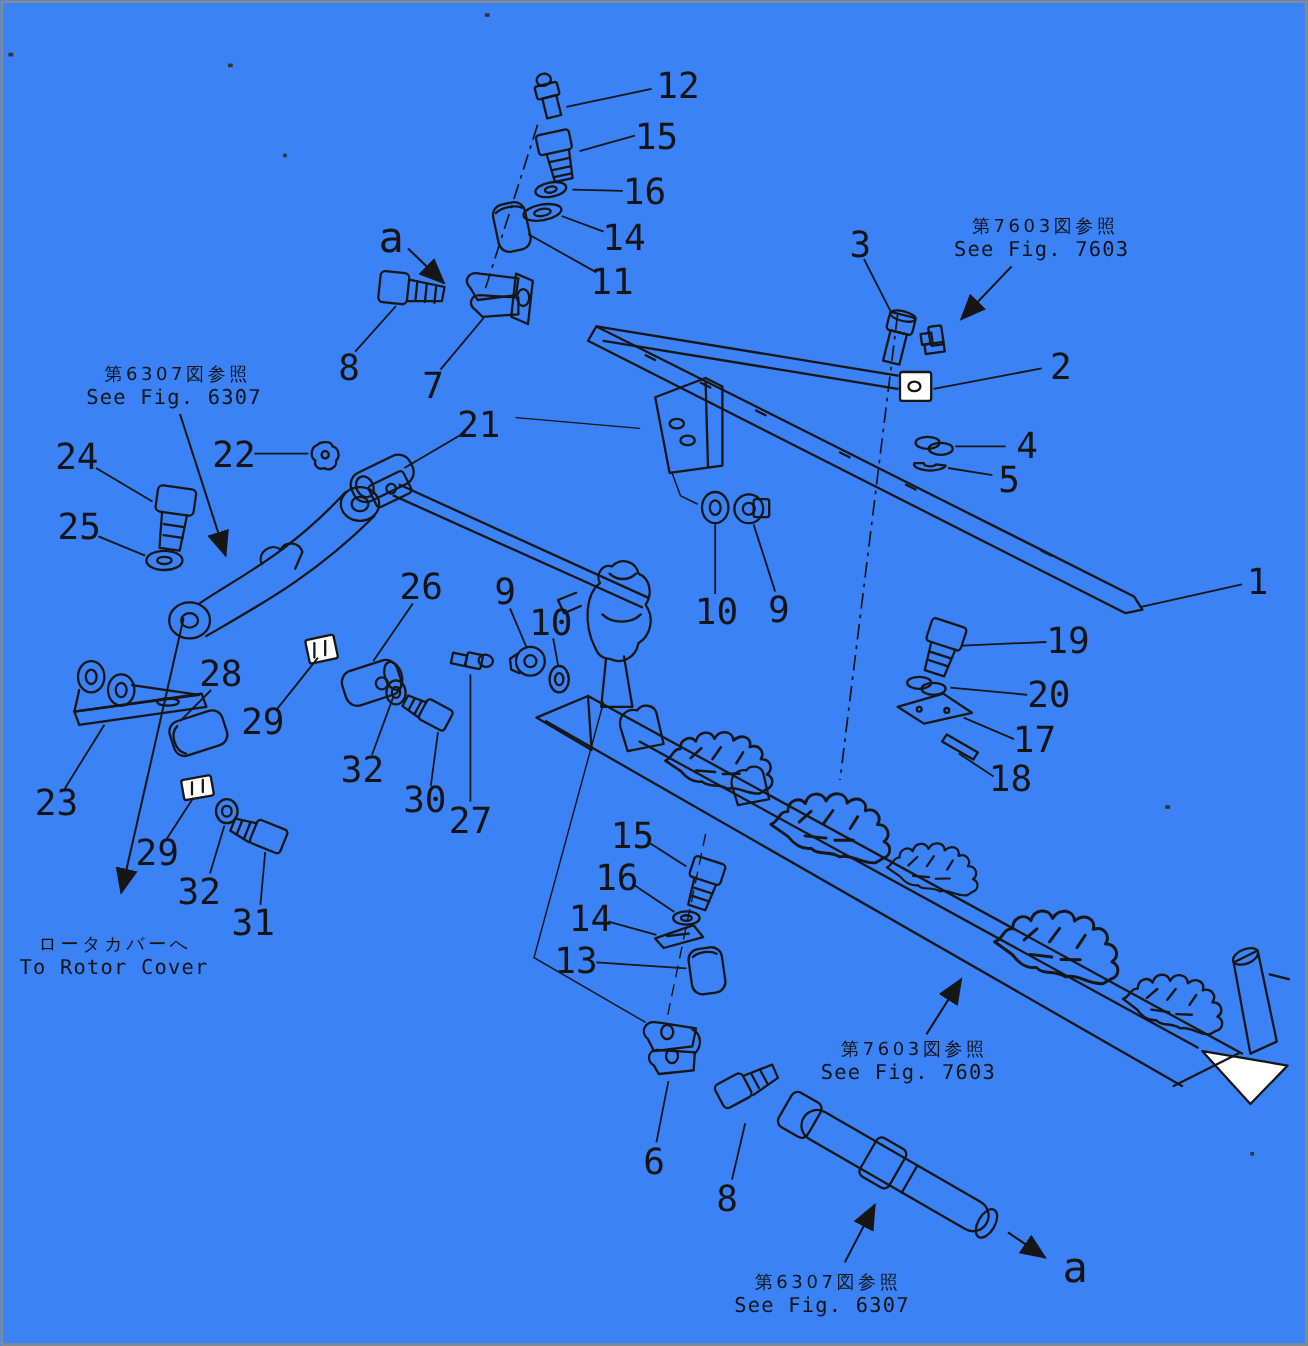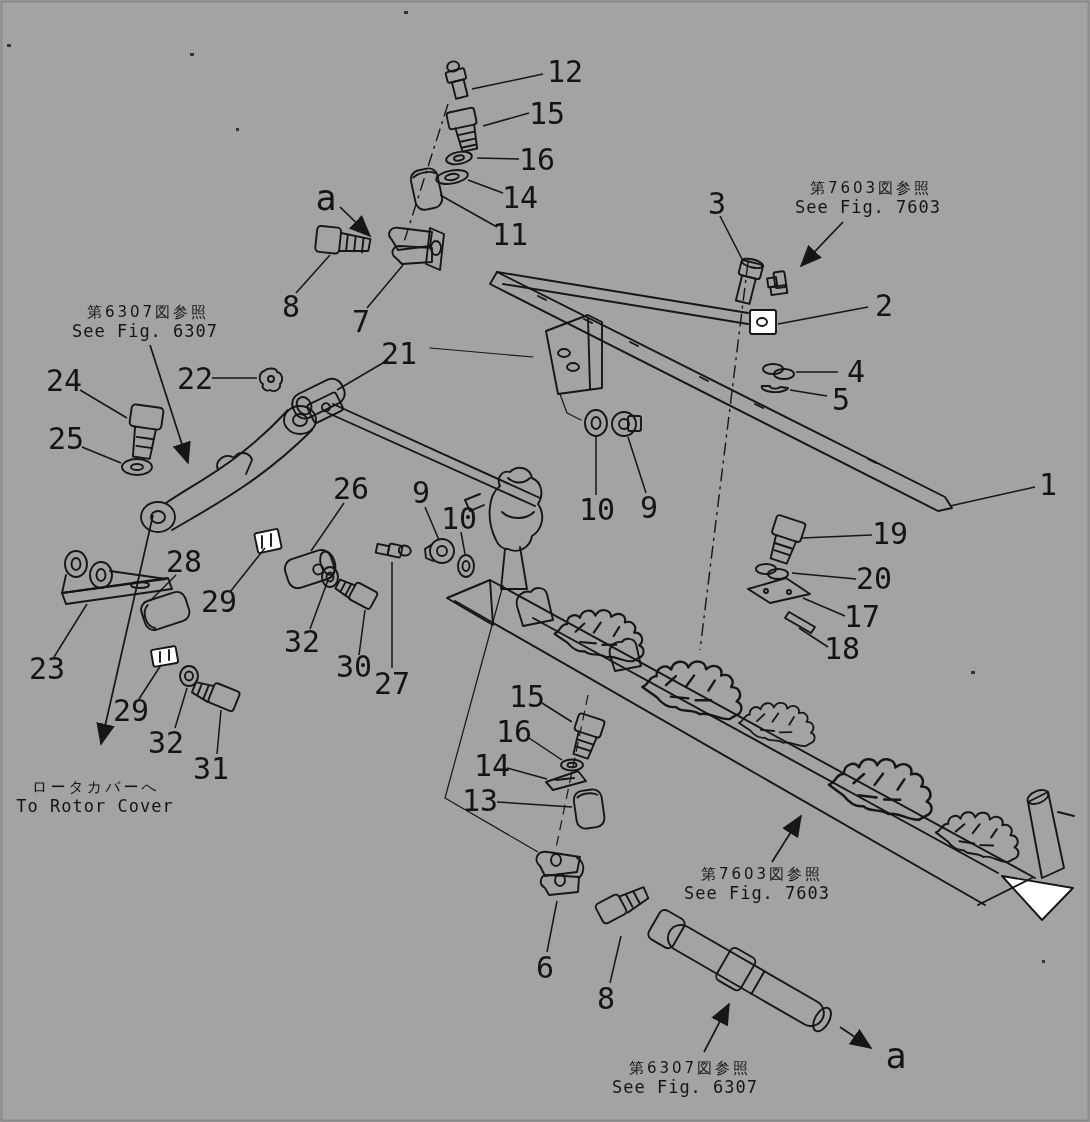--- a/index.html
+++ b/index.html
@@ -1,16 +1,16 @@
 <!DOCTYPE html>
 <html><head>
 <meta charset="utf-8">
 <style>
   html,body{margin:0;padding:0;background:#e8e8e8;}
-  .page{position:relative;width:1090px;height:1122px;background:#a3a3a3;margin:0 auto;
+  .page{position:relative;width:1090px;height:1122px;background:#3b82f6;margin:0 auto;
         font-family:"DejaVu Sans Mono","Liberation Mono",monospace;}
   svg{display:block}
   .p{stroke:#161616;stroke-width:1.9;fill:none;stroke-linejoin:round;stroke-linecap:round}
   .pf{stroke:#161616;stroke-width:1.9;fill:#ffffff;stroke-linejoin:round}
   .ll line, .ll polyline{stroke:#161616;stroke-width:1.5;fill:none}
   .arr{stroke:#161616;stroke-width:1.7;fill:none}
   .dash{stroke:#161616;stroke-width:1.4;fill:none;stroke-dasharray:13 5 3 5}
   .thin{stroke:#161616;stroke-width:1.2;fill:none}
   .num{font-size:30px;fill:#141414}
   .mk{font-size:35px;fill:#141414}

